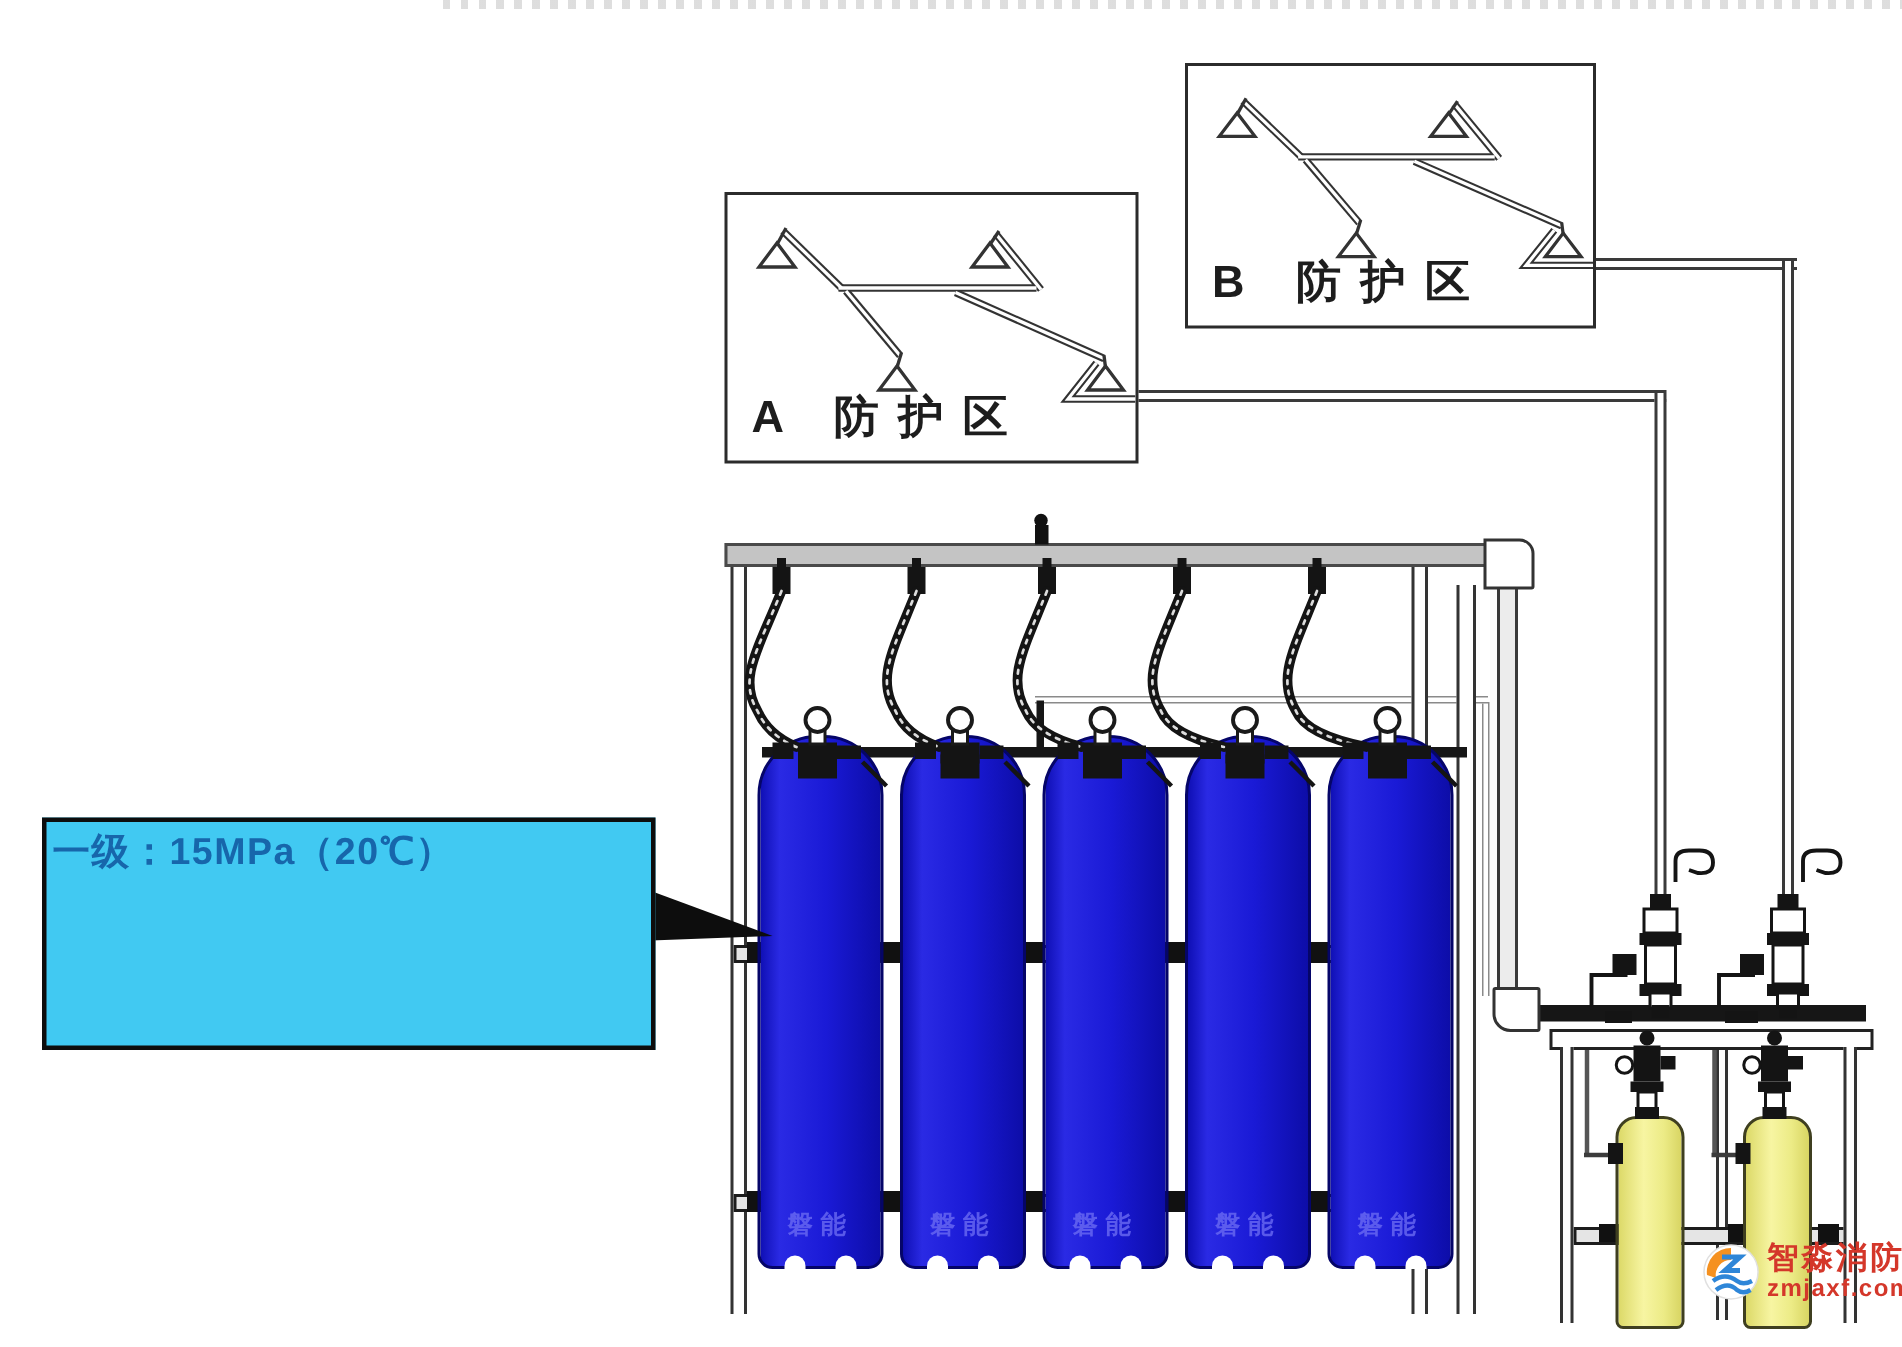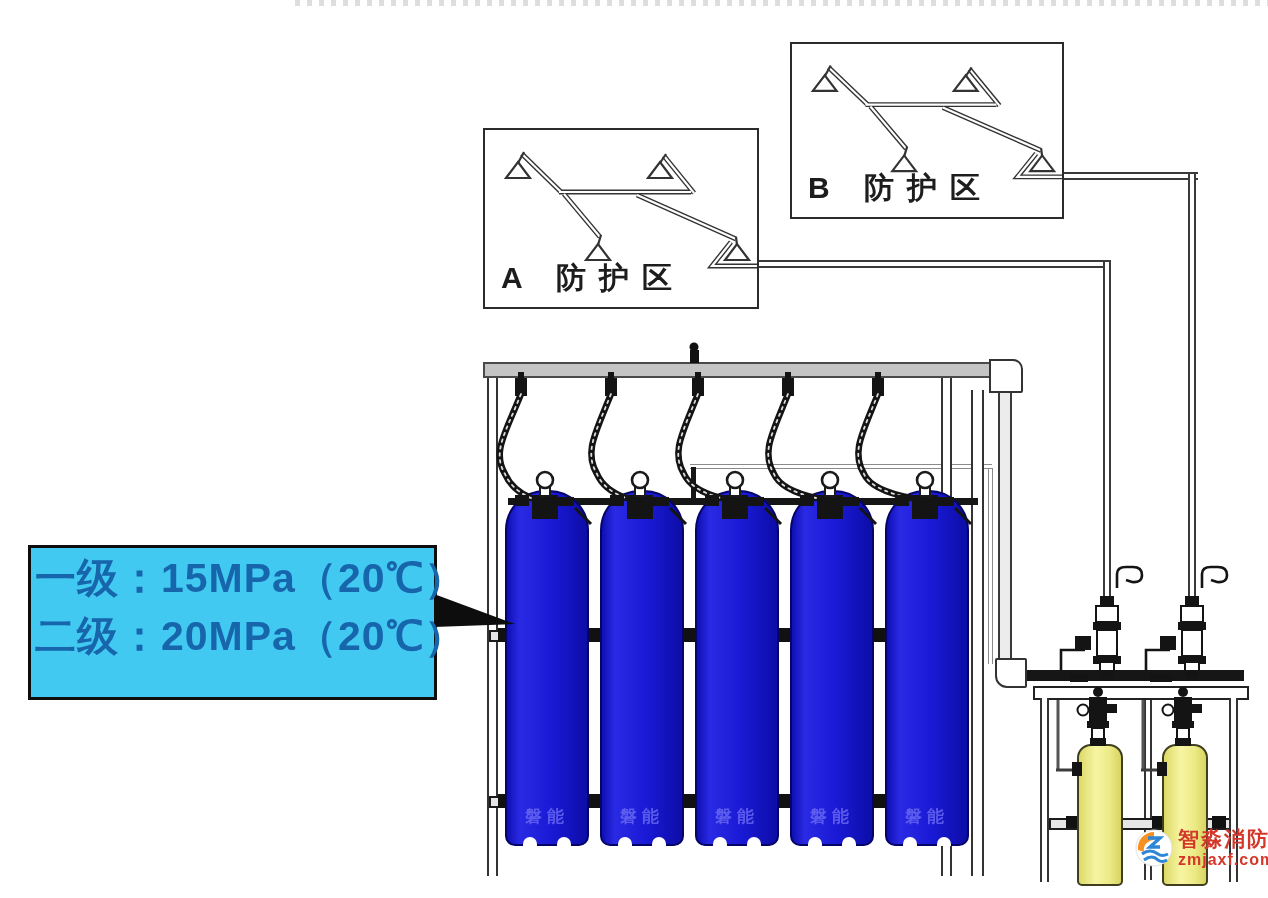--- a/index.html
+++ b/index.html
@@ -29,21 +29,21 @@
          background:linear-gradient(90deg,#dcd968,#f7f5a2 40%,#eceb86 72%,#d8d563);
          border:2px solid #3f3f20;border-radius:14px 14px 5px 5px;}
   
   .zone{position:absolute;background:#fff;border:2.5px solid #2b2b2b;z-index:6;}
   .zone svg{position:absolute;left:0;top:0;}
   .zone .zl{position:absolute;left:16px;bottom:8px;font-size:30px;font-weight:bold;color:#1d1d1d;letter-spacing:13px;white-space:nowrap;}
   
   #callout{position:absolute;left:28px;top:545px;width:403px;height:149px;background:#41c9f2;
            border:3px solid #0d0d0d;z-index:6;color:#1766ab;font-weight:bold;}
   #callout .t{ text-align:center;font-size:36px;letter-spacing:8px;margin-top:4px;}
-  #callout .l{ font-size:41px;letter-spacing:1px;margin:3px 0 0 4px;white-space:nowrap;}
+  #callout .l{ font-size:25px;letter-spacing:1px;margin:3px 0 0 4px;white-space:nowrap;}
   
   #sitemark{position:absolute;left:1134px;top:828px;z-index:8;display:flex;align-items:flex-start;}
   #sitemark .txt{margin-left:4px;line-height:1;}
   #sitemark .brand{font-size:21px;font-weight:bold;color:#d4372a;letter-spacing:2px;}
   #sitemark .dom{font-size:16px;font-weight:bold;color:#d4372a;margin-top:3px;letter-spacing:1px;}
   
   #topstrip{position:absolute;left:295px;top:0;width:973px;height:6px;opacity:.45;
             background:repeating-linear-gradient(90deg,#b5b5b5 0 5px,transparent 5px 12px);}
   #hw{position:absolute;left:0;top:0;z-index:5;pointer-events:none;}
   .bench{position:absolute;background:#fff;border:2px solid #222;z-index:2;}
@@ -329,21 +329,20 @@
           <polygon points="101,130 125,130 113,114"></polygon>
         <line x1="252" y1="115" x2="251" y2="107"></line>
           <polygon points="240,130 264,130 252,114"></polygon>
       </g>
     </svg>
     <div class="zl">B 防护区</div>
   </div>
 
   <div id="callout">
     <div class="l">一级：15MPa（20℃）</div>
-    <div class="l">二级：20MPa（20℃）</div>
   </div>
 
   <div id="sitemark">
     <svg width="40" height="40" viewBox="0 0 40 40">
       <circle cx="20" cy="20" r="18" fill="#ffffff" stroke="#e0e0e0" stroke-width="1"></circle>
       <path d="M4,22 A16,16 0 0,1 20,4 L20,12 A10,10 0 0,0 10,24 Z" fill="#f59120"></path>
       <path d="M8,26 q8,-6 16,0 q4,3 10,0" fill="none" stroke="#2e86d8" stroke-width="3"></path>
       <path d="M10,32 q8,-6 14,0 q4,3 9,0" fill="none" stroke="#2e86d8" stroke-width="3"></path>
       <path d="M14,10 h12 l-10,9 h10" fill="none" stroke="#2e86d8" stroke-width="3.4"></path>
     </svg>

